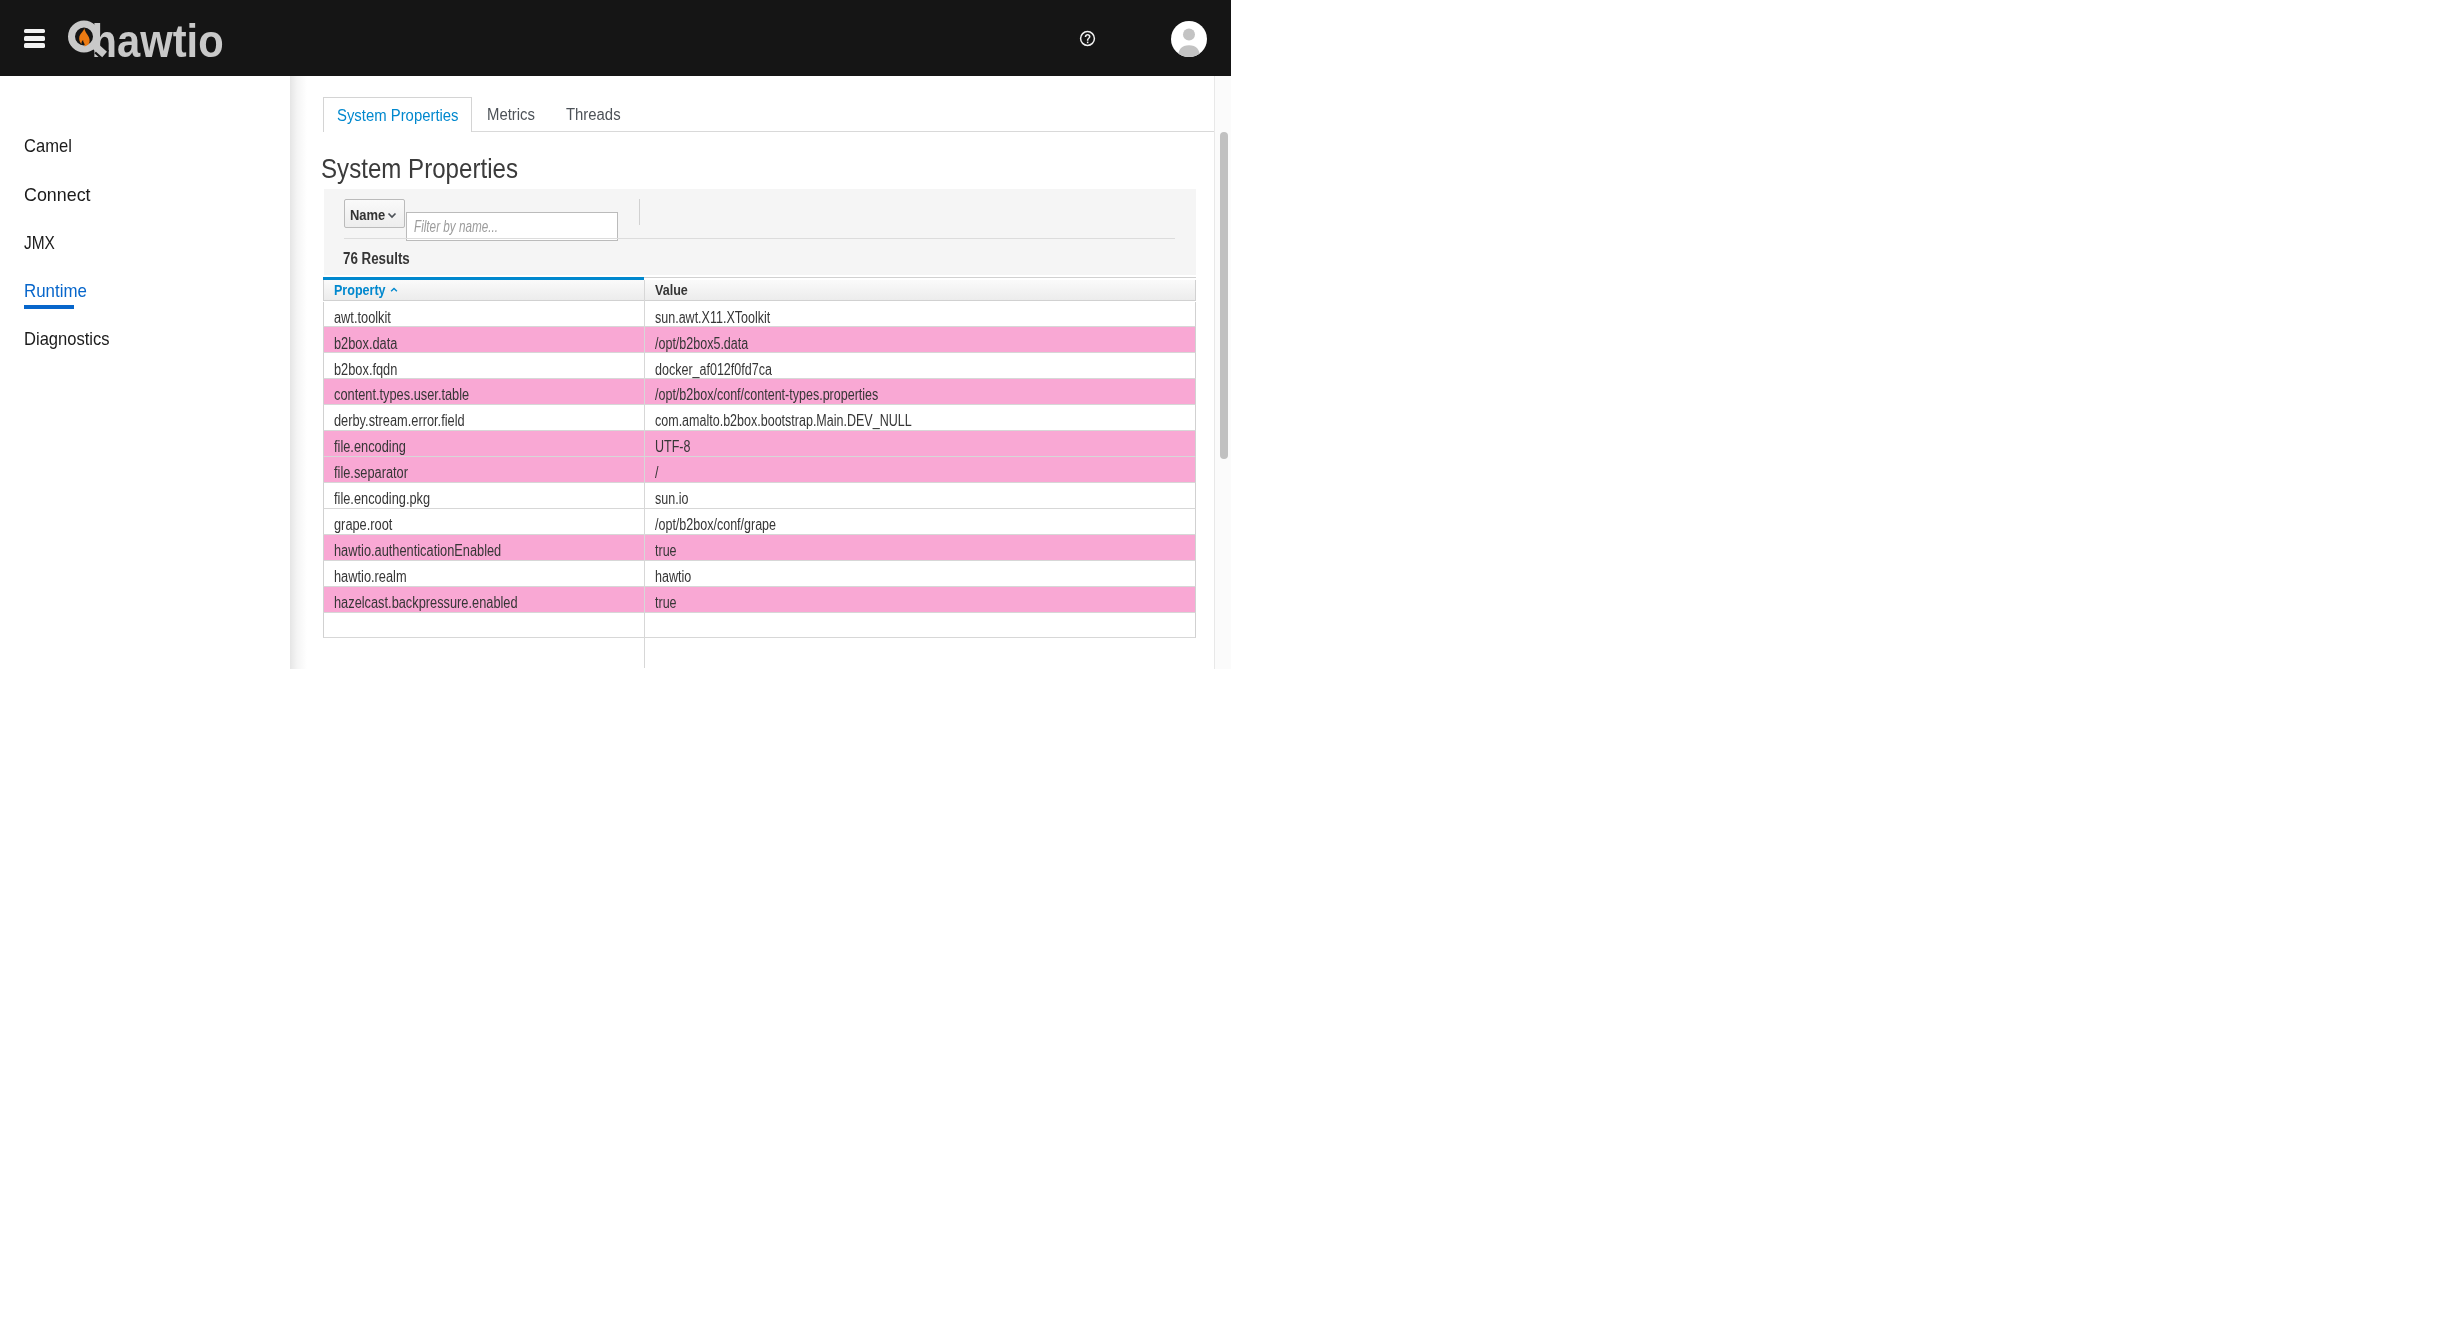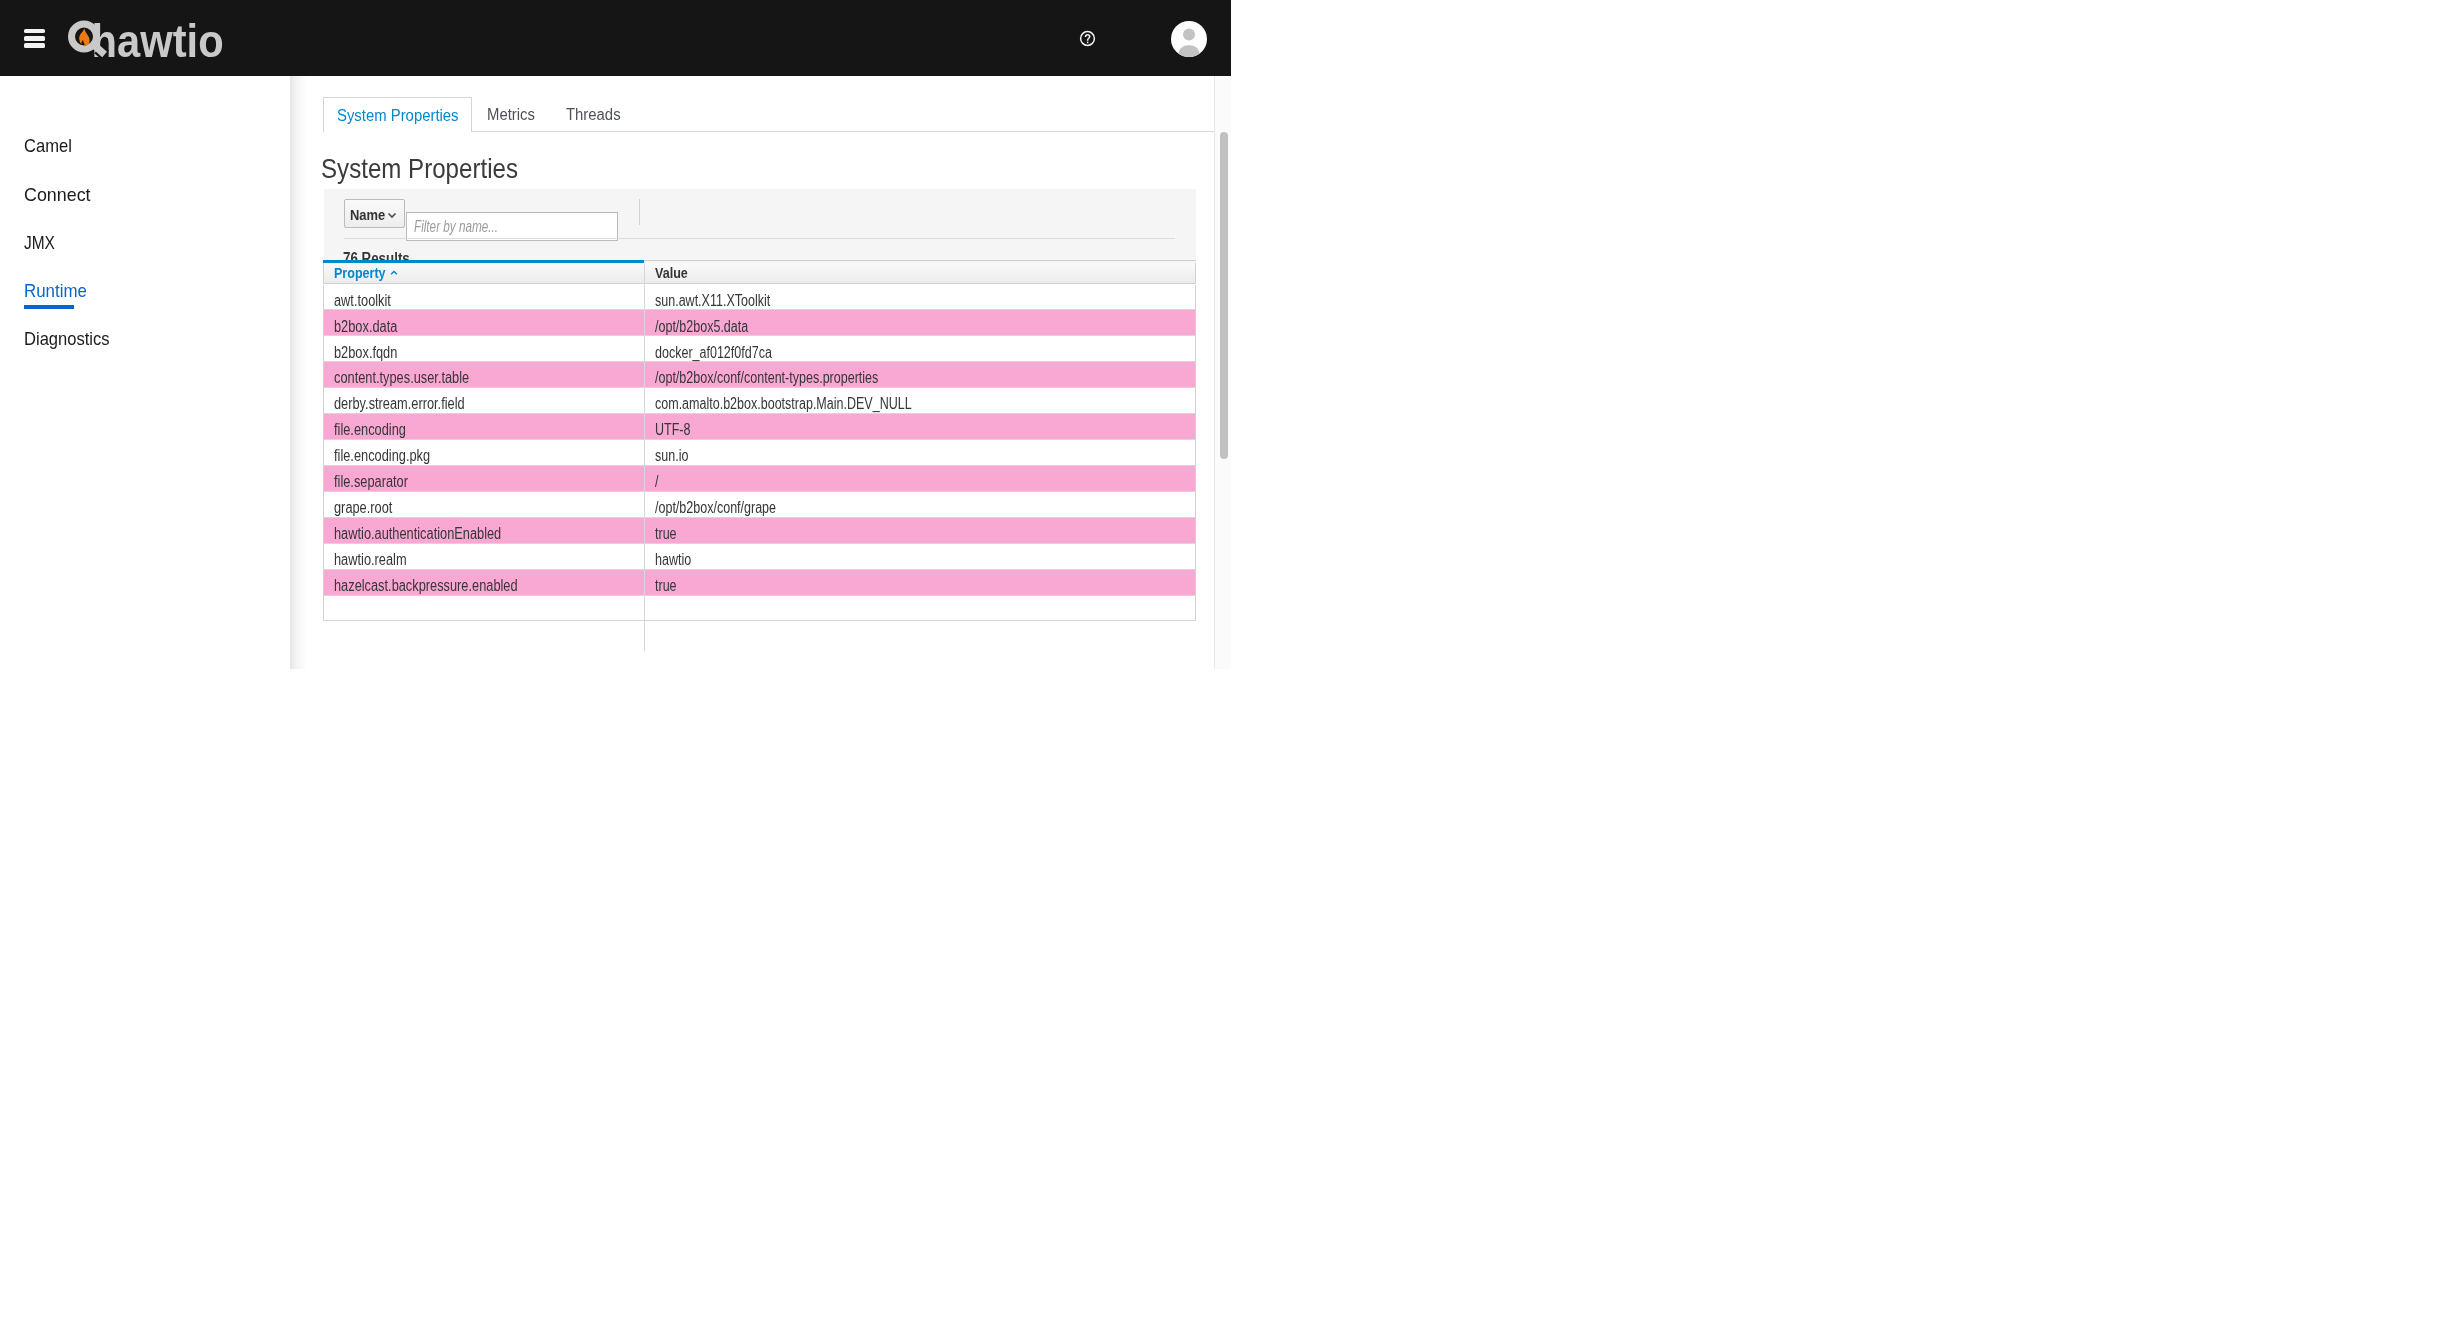--- a/index.html
+++ b/index.html
@@ -36,21 +36,21 @@
 #nameBtn { position:absolute; left:20px; top:9.5px; width:61px; height:29.5px; border:1px solid #bbb; border-radius:2px;
   background:linear-gradient(to bottom,#fafafa,#ededed); }
 #nameBtn .lbl { position:absolute; left:5.5px; top:7px; font-size:14.5px; font-weight:700; color:#333; transform:scaleX(.893); transform-origin:0 0; }
 #filterInput { position:absolute; left:82.5px; top:9.5px; width:211.5px; height:29.5px; border:1px solid #bbb; background:#fff;margin-top:13px; }
 #filterInput span { position:absolute; left:7.3px; top:4.6px; font-style:italic; font-size:16.5px; color:#9c9c9c; transform:scaleX(.71); transform-origin:0 0; white-space:nowrap; }
 #tbDivider { position:absolute; left:315px; top:9.5px; width:1px; height:26px; background:#d1d1d1; }
 #tbHr { position:absolute; left:20px; top:49.2px; width:831px; height:1px; background:#dcdcdc; }
 #results { position:absolute; left:19.5px; top:60.5px; font-size:16px; font-weight:700; color:#363636; transform:scaleX(.834); transform-origin:0 0; }
 
 
-#tbl { position:absolute; left:322.5px; top:259px; width:873.5px; height:392.5px; }
+#tbl { position:absolute; left:322.5px; top:276px; width:873.5px; height:392.5px; }
 #blueBar { position:absolute; left:0; top:0.5px; width:321px; height:3.6px; background:#0088ce; }
 #valTop { position:absolute; left:321px; top:0.5px; width:552.5px; height:1px; background:#d1d1d1; }
 #thead { position:absolute; left:0; top:4.1px; width:873.5px; height:21.4px;
   background:linear-gradient(to bottom,#fafafa,#ececec);
   border-left:1px solid #d1d1d1; border-right:1px solid #d1d1d1; border-bottom:1px solid #d1d1d1; }
 #thP { position:absolute; left:10px; top:1.1px; font-size:15.3px; font-weight:700; color:#0088ce; transform:scaleX(.82); transform-origin:0 0; }
 #thV { position:absolute; left:331.2px; top:1.1px; font-size:15.3px; font-weight:700; color:#363636; transform:scaleX(.82); transform-origin:0 0; }
 #rows { position:absolute; left:0; top:25.5px; width:873.5px; }
 .row { position:relative; width:873.5px; height:25.93px; border-bottom:1px solid #d7d7d7;
   border-left:1px solid #d1d1d1; border-right:1px solid #d1d1d1; background:#fff; }
@@ -120,27 +120,27 @@
         <span class="c2">/opt/b2box/conf/content-types.properties</span>
       </div>
     <div class="row">
         <span class="c1">derby.stream.error.field</span>
         <span class="c2">com.amalto.b2box.bootstrap.Main.DEV_NULL</span>
       </div>
     <div class="row alt">
         <span class="c1">file.encoding</span>
         <span class="c2">UTF-8</span>
       </div>
+    <div class="row alt">
+        <span class="c1">file.separator</span>
+        <span class="c2">/</span>
+      </div>
     <div class="row">
         <span class="c1">file.encoding.pkg</span>
         <span class="c2">sun.io</span>
-      </div>
-    <div class="row alt">
-        <span class="c1">file.separator</span>
-        <span class="c2">/</span>
       </div>
     <div class="row">
         <span class="c1">grape.root</span>
         <span class="c2">/opt/b2box/conf/grape</span>
       </div>
     <div class="row alt">
         <span class="c1">hawtio.authenticationEnabled</span>
         <span class="c2">true</span>
       </div>
     <div class="row">

